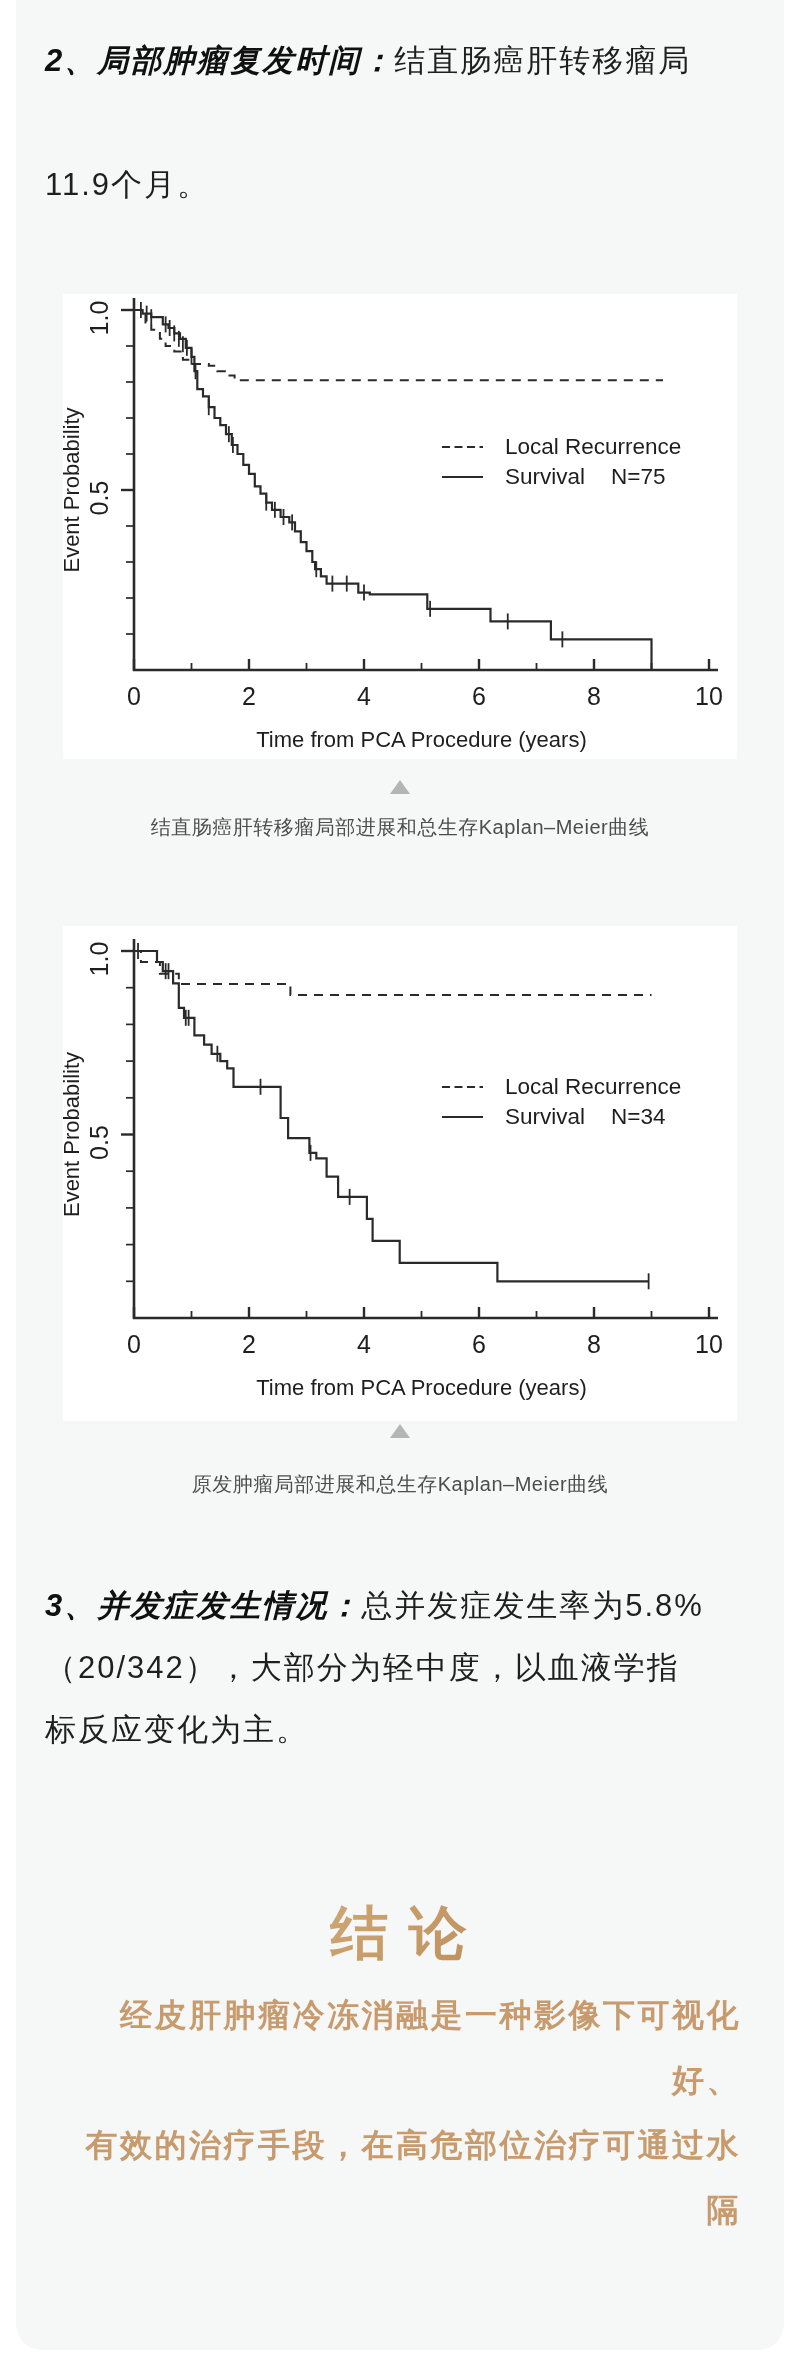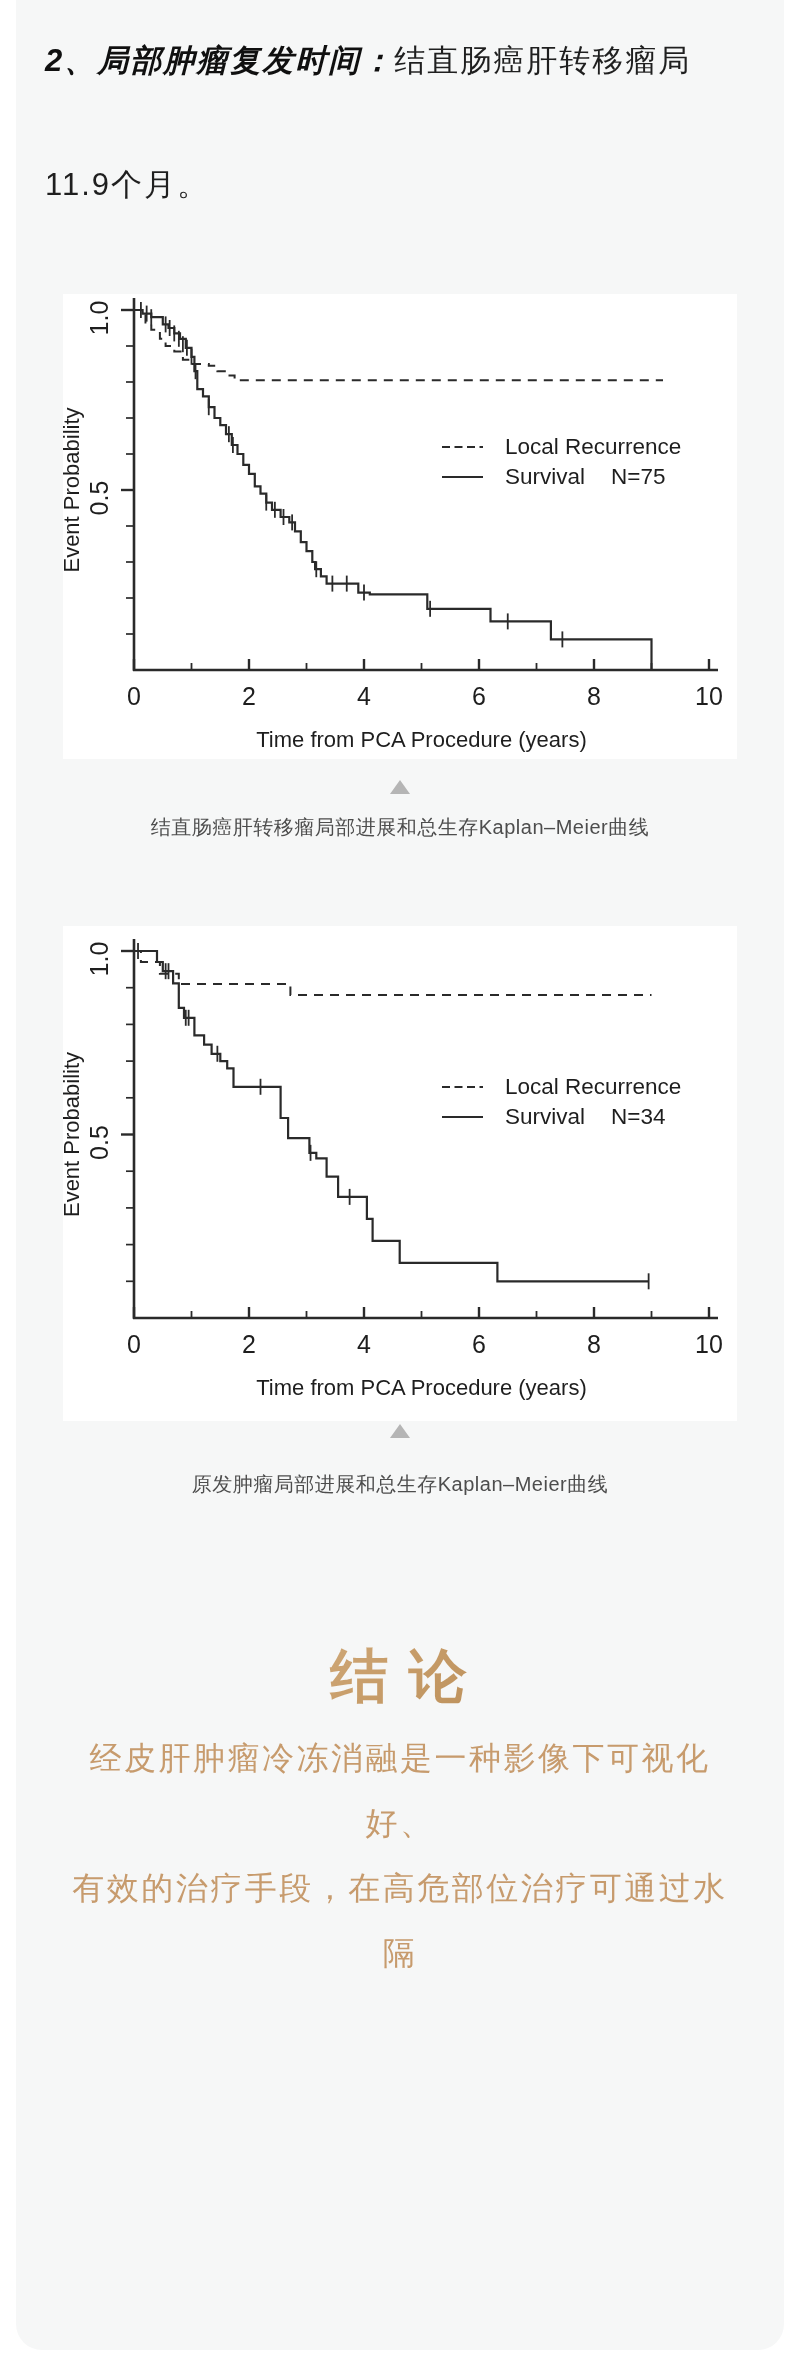--- a/index.html
+++ b/index.html
@@ -46,21 +46,21 @@
   }
   @supports (-webkit-background-clip: text) {
     .concl-title {
       background:linear-gradient(135deg,#e2c9a4 0%,#c99f6c 45%,#a87940 100%);
       -webkit-background-clip:text; background-clip:text;
       -webkit-text-fill-color:transparent;
     }
   }
   .concl-para {
     margin:19px 14px 0; font-size:32px; line-height:65px;
-    color:#c79b6d; letter-spacing:2.5px; text-align:center;
+    color:#c79b6d; letter-spacing:2.5px; text-align:right;font-weight:bold;
   }
 </style>
 </head>
 <body>
 
 <div class="card">
 
   <p class="para para1"><span class="lead">2、局部肿瘤复发时间：</span><span>结直肠癌肝转移瘤局</span><br><br><span>11.9个月。</span></p>
 
   <div class="chart-card chart-card1">
@@ -183,18 +183,19 @@
         <line x1="585.625" y1="347.3" x2="585.625" y2="363.3" stroke="#2a2a2a" stroke-width="1.8"></line>
         <line x1="379" y1="161" x2="420" y2="161" stroke="#2a2a2a" stroke-width="2.2" stroke-dasharray="8 4.5"></line>
         <text x="442" y="168" font-size="22.5"><tspan>Local Recurrence</tspan></text>
         <line x1="379" y1="191" x2="420" y2="191" stroke="#2a2a2a" stroke-width="2.2"></line>
         <text x="442" y="198" font-size="22.5"><tspan>Survival</tspan><tspan dx="26">N=34</tspan></text>
       </svg>
   </div>
   <div class="tri tri2"></div>
   <div class="caption cap2">原发肿瘤局部进展和总生存Kaplan–Meier曲线</div>
 
+  <p class="para para2"><span class="lead">3、并发症发生情况：</span><span>总并发症发生率为5.8%</span><br><span>（20/342），大部分为轻中度，以血液学指</span><br><span>标反应变化为主。</span></p>
 
   <h2 class="concl-title">结 论</h2>
 
   <p class="concl-para"><span>经皮肝肿瘤冷冻消融是一种影像下可视化好、</span><br><span>有效的治疗手段，在高危部位治疗可通过水隔</span><br></p>
 
 </div>
 
 </body></html>

